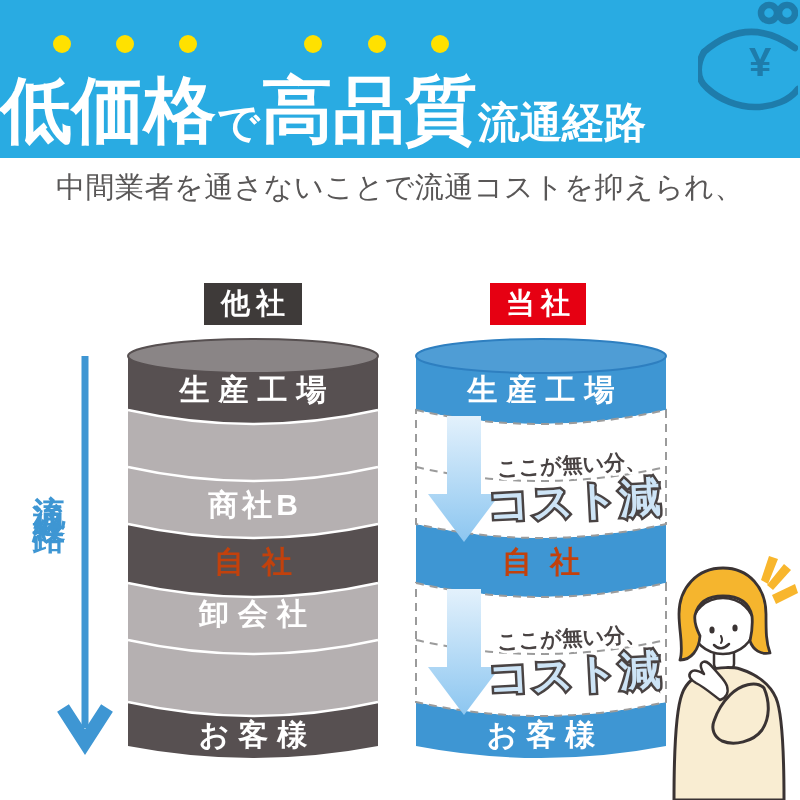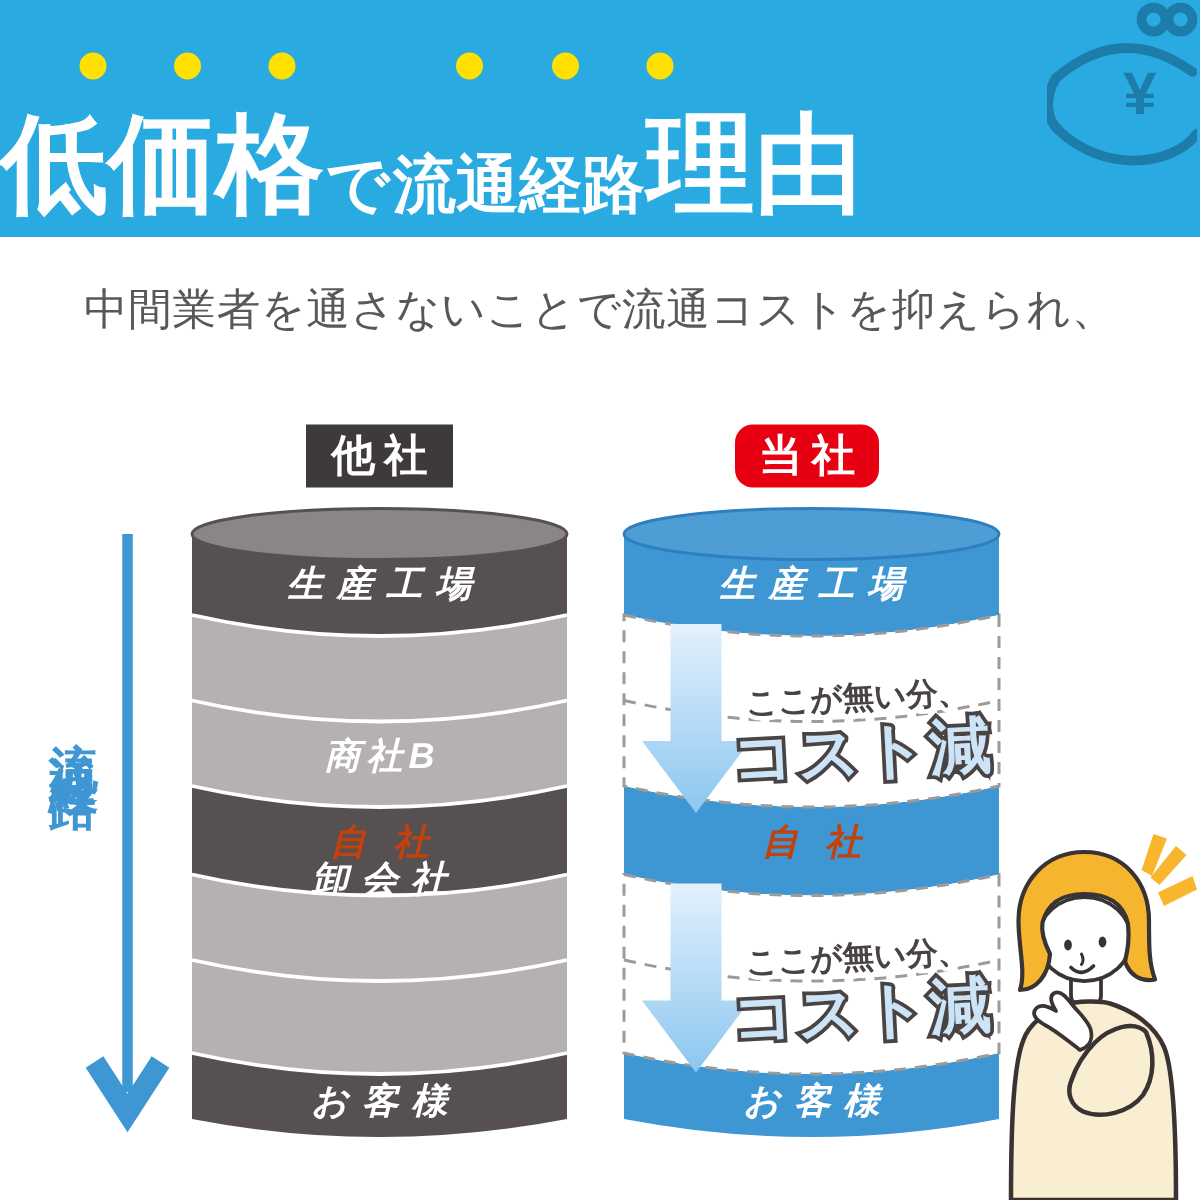--- a/index.html
+++ b/index.html
@@ -12,39 +12,39 @@
   .dot { position:absolute; top:35px; width:18px; height:18px; border-radius:50%; background:#ffe100; }
   .title { position:absolute; left:0; top:60px; width:800px; height:86px;
            display:flex; align-items:flex-end;
            color:#ffffff; font-weight:bold; z-index:2; white-space:nowrap; }
   .title .big   { font-size:72px; line-height:1; letter-spacing:0px; }
   .title .small { font-size:42px; line-height:1; margin:0 1px 2px 1px; }
   .purse-svg { position:absolute; left:698px; top:0px; z-index:1; }
 
   
   .intro { position:absolute; left:0; top:168px; width:800px; text-align:center;
-           color:#595757; font-size:29px; font-weight:500; line-height:39px; letter-spacing:0.5px;margin-top:20px; }
+           color:#595757; font-size:29px; font-weight:500; line-height:39px; letter-spacing:0.5px; }
 
   
   .tag { position:absolute; top:283px; height:42px; display:flex; align-items:center; justify-content:center;
          color:#ffffff; font-size:29px; font-weight:bold; letter-spacing:6px; padding-left:6px; }
   .tag-other { left:204px; width:98px; background:#3e3a39;font-family:Liberation Serif, serif; }
-  .tag-ours  { left:490px; width:96px; background:#e60012;border-radius:12px; }
+  .tag-ours  { left:490px; width:96px; background:#e60012; }
 
   
   .route-label { position:absolute; left:33px; top:468px; writing-mode:vertical-rl;
                  color:#3e96d3; font-size:33px; font-weight:bold; letter-spacing:9px; line-height:1; }
   .route-arrow-svg { position:absolute; left:55px; top:350px; }
 
   
   .cyl-left-svg  { position:absolute; left:126px; top:336px; }
   .cyl-right-svg { position:absolute; left:414px; top:336px; }
   .layer-label { position:absolute; width:254px; height:36px; line-height:36px; text-align:center;
-                 color:#ffffff; font-size:24px; font-weight:bold; letter-spacing:9px; padding-left:9px;
-                 z-index:3; white-space:nowrap;font-style:italic; }
+                 color:#ffffff; font-size:30px; font-weight:bold; letter-spacing:9px; padding-left:9px;
+                 z-index:3; white-space:nowrap; }
   .ll-left  { left:126px; }
   .ll-right { left:414px; }
   .self-row { color:#c2410c; letter-spacing:18px; padding-left:18px; }
 
   
   .woman-svg { position:absolute; left:668px; top:552px; }
 </style>
 </head>
 <body>
 
@@ -64,22 +64,22 @@
         <circle cx="89" cy="13" r="8"></circle>
         <path d="M6,52 Q50,14 97,48"></path>
         <path d="M6,52 C0,62 -3,78 9,88 C22,100 40,107 57,107 C76,107 92,100 100,89"></path>
       </g>
       <text x="62" y="76" font-size="40" font-weight="bold" fill="#1e7cab" text-anchor="middle">¥</text>
     </svg>
 
     <h1 class="title">
       <span class="big">低価格</span>
       <span class="small">で</span>
+      <span class="big">高品質</span>
       <span class="small">流通経路</span>
-      <span class="big">理由</span>
     </h1>
   </div>
 
   <div class="intro">
     <div>中間業者を通さないことで流通コストを抑えられ、</div>
   </div>
 
   <div class="tag tag-other">他社</div>
   <div class="tag tag-ours">当社</div>
 
@@ -104,21 +104,21 @@
       <path d="M2,247 Q127,275 252,247"></path>
       <path d="M2,304 Q127,332 252,304"></path>
       <path d="M2,366 Q127,394 252,366"></path>
     </g>
     <ellipse cx="127" cy="20" rx="125" ry="17" fill="#8a8586" stroke="#575051" stroke-width="2"></ellipse>
   </svg>
 
   <div class="layer-label ll-left" style="top:372px">生産工場</div>
   <div class="layer-label ll-left" style="top:487px; letter-spacing:4px; padding-left:4px">商社B</div>
   <div class="layer-label ll-left self-row" style="top:544px">自社</div>
-  <div class="layer-label ll-left" style="top:569px">卸会社</div>
+  <div class="layer-label ll-left" style="top:596px">卸会社</div>
   <div class="layer-label ll-left" style="top:717px">お客様</div>
 
   <svg class="cyl-right-svg" width="254" height="430" viewBox="0 0 254 430">
     <defs>
       <linearGradient id="agrad" x1="0" y1="0" x2="0" y2="1">
         <stop offset="0" stop-color="#e3f1fc"></stop>
         <stop offset="1" stop-color="#8cc6f0"></stop>
       </linearGradient>
     </defs>
     <path d="M2,22 Q127,50 252,22 L252,74 Q127,102 2,74 Z" fill="#3e96d3"></path>

